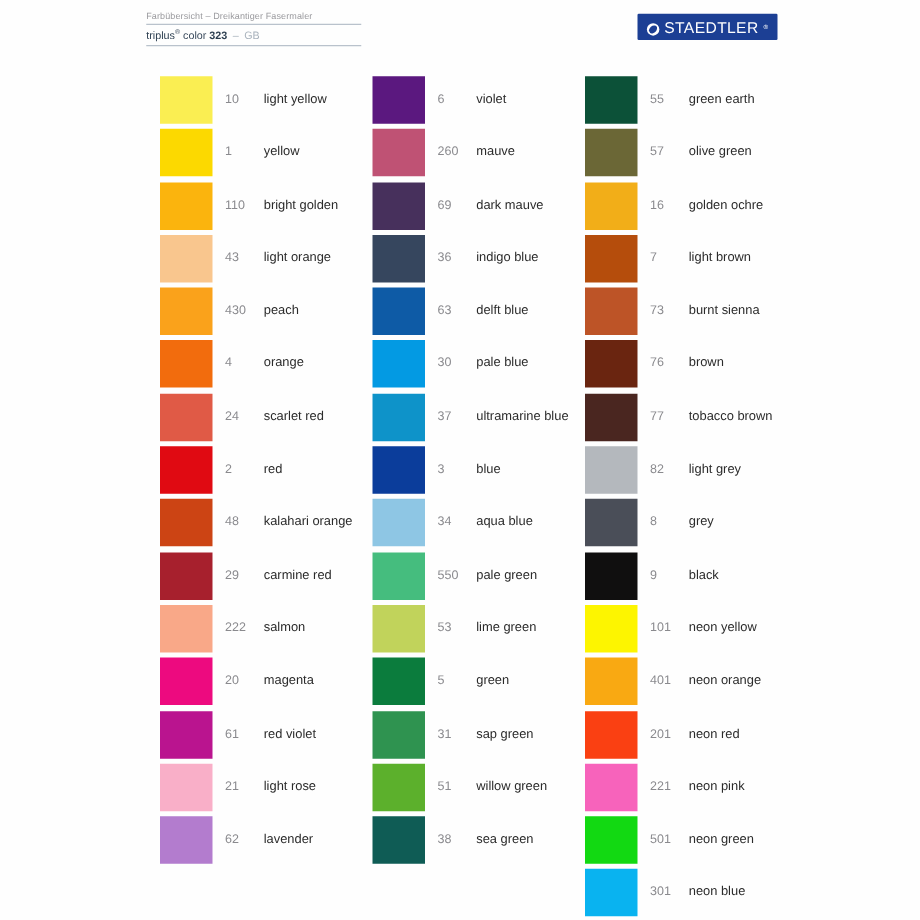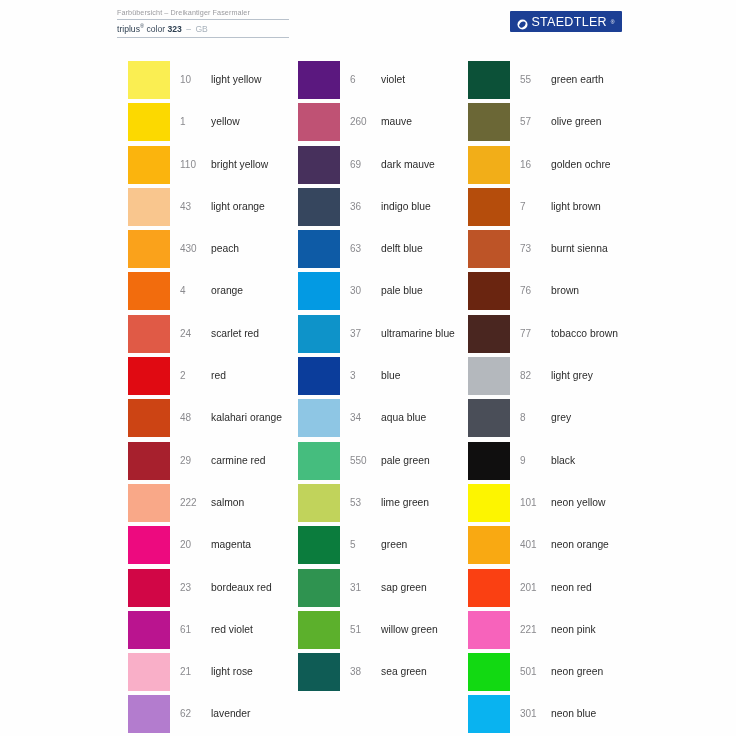--- a/index.html
+++ b/index.html
@@ -191,21 +191,21 @@
           <div class="cname">light yellow</div>
         </div>
         <div class="row">
           <div class="swatch" style="background: rgb(252, 217, 0);"></div>
           <div class="code">1</div>
           <div class="cname">yellow</div>
         </div>
         <div class="row">
           <div class="swatch" style="background: rgb(251, 180, 13);"></div>
           <div class="code">110</div>
-          <div class="cname">bright yellow</div>
+          <div class="cname">bright golden</div>
         </div>
         <div class="row">
           <div class="swatch" style="background: rgb(249, 198, 142);"></div>
           <div class="code">43</div>
           <div class="cname">light orange</div>
         </div>
         <div class="row">
           <div class="swatch" style="background: rgb(250, 162, 27);"></div>
           <div class="code">430</div>
           <div class="cname">peach</div>
@@ -239,25 +239,20 @@
           <div class="swatch" style="background: rgb(249, 168, 136);"></div>
           <div class="code">222</div>
           <div class="cname">salmon</div>
         </div>
         <div class="row">
           <div class="swatch" style="background: rgb(237, 10, 127);"></div>
           <div class="code">20</div>
           <div class="cname">magenta</div>
         </div>
         <div class="row">
-          <div class="swatch" style="background: rgb(209, 6, 70);"></div>
-          <div class="code">23</div>
-          <div class="cname">bordeaux red</div>
-        </div>
-        <div class="row">
           <div class="swatch" style="background: rgb(186, 20, 143);"></div>
           <div class="code">61</div>
           <div class="cname">red violet</div>
         </div>
         <div class="row">
           <div class="swatch" style="background: rgb(249, 175, 200);"></div>
           <div class="code">21</div>
           <div class="cname">light rose</div>
         </div>
         <div class="row">

